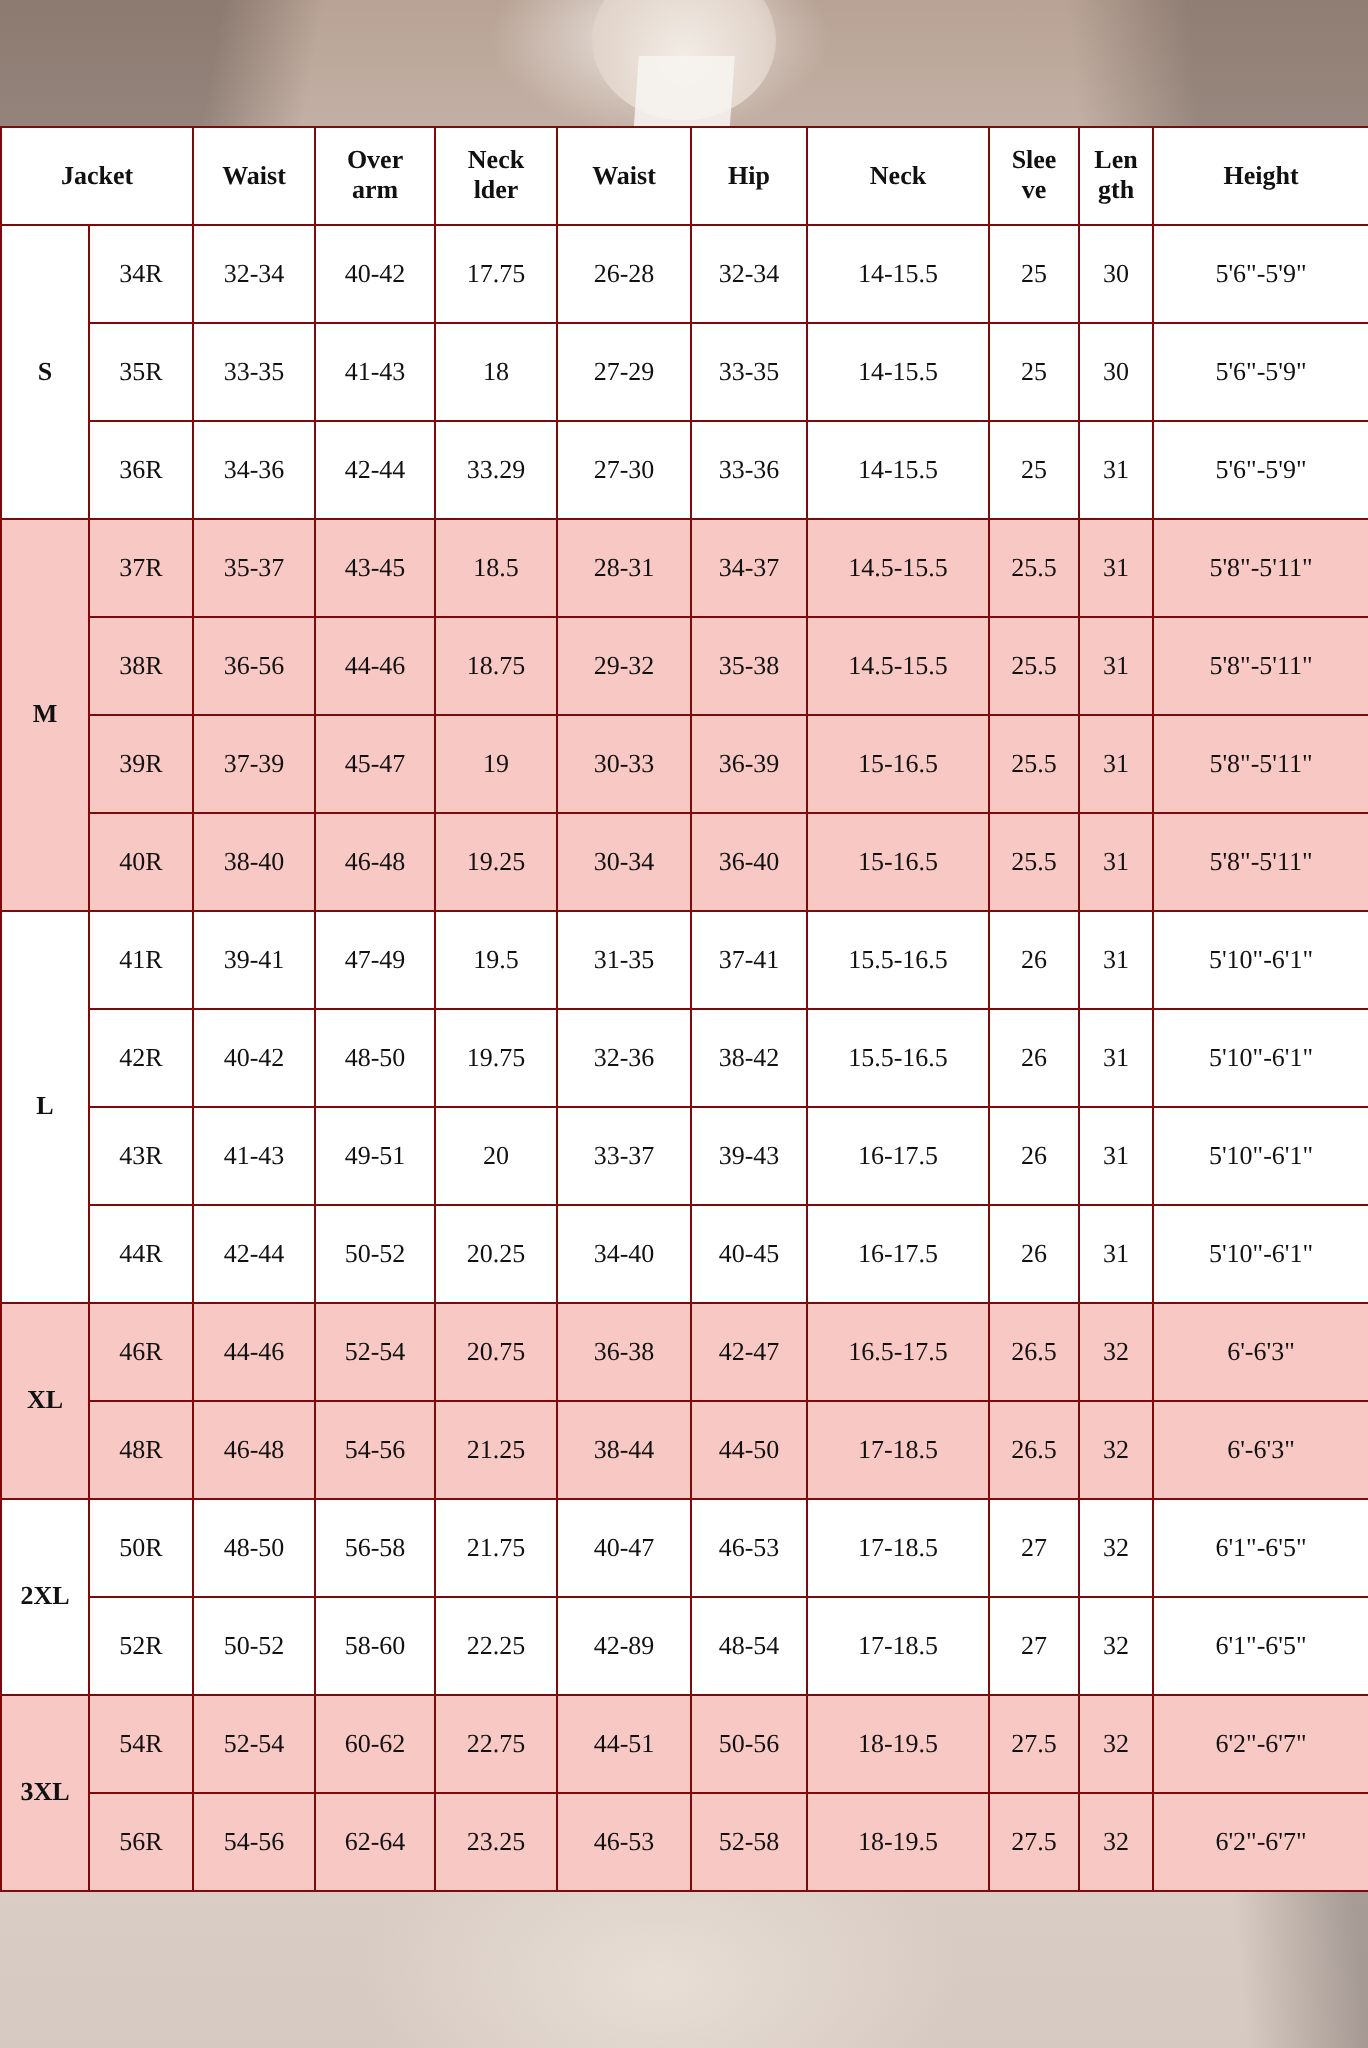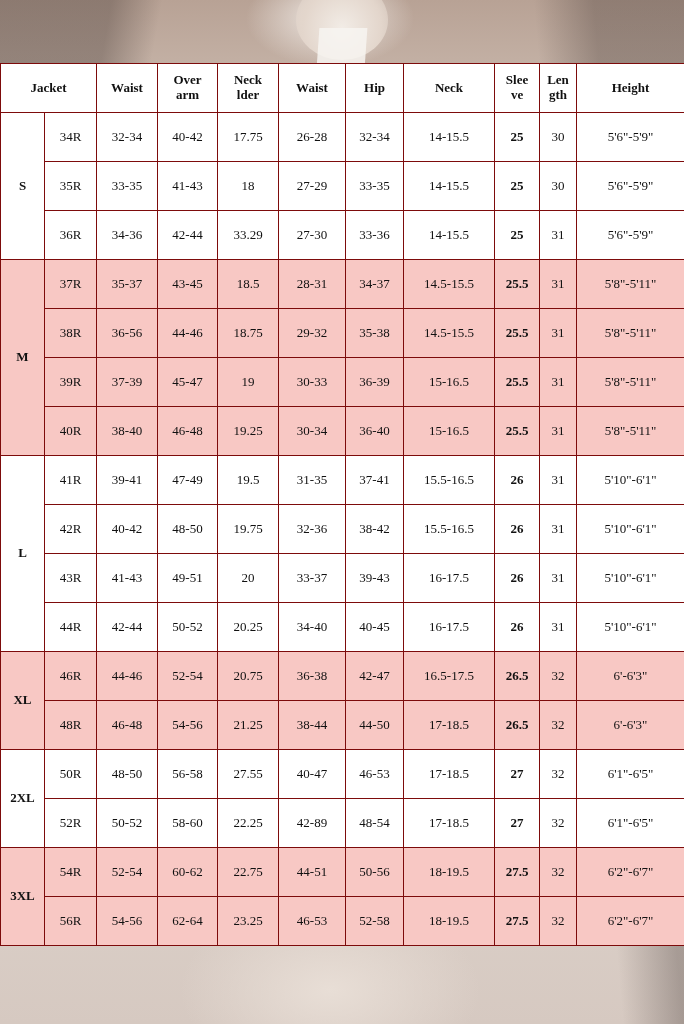--- a/index.html
+++ b/index.html
@@ -73,21 +73,21 @@
     height: 67px;
     border-color: #9c0c0c;
     padding: 0 2px;
   }
   td.group {
     font-weight: bold;
     font-size: 14px;
   }
   tr.band-pink td { background: #f8c8c4; }
   tr.band-white td { background: #ffffff; }
-  td.sleeve { font-weight: bold; font-size: 14px; margin-left: 20px; }
+  td.sleeve { font-weight: normal; font-size: 14px; margin-left: 20px; }
   td.height-col { font-size: 12.5px; }
 
   
   col.c-jacket  { width: 44px; }
   col.c-size    { width: 52px; }
   col.c-chest   { width: 61px; }
   col.c-overarm { width: 60px; }
   col.c-shoulder{ width: 61px; }
   col.c-waist   { width: 67px; }
   col.c-hip     { width: 58px; }
@@ -304,21 +304,21 @@
           <td>17-18.5</td>
           <td class="sleeve">26.5</td>
           <td>32</td>
           <td class="height-col">6'-6'3"</td>
         </tr>
         <tr class="band-white">
           <td class="group" rowspan="2">2XL</td>
           <td>50R</td>
           <td>48-50</td>
           <td>56-58</td>
-          <td>27.55</td>
+          <td>21.75</td>
           <td>40-47</td>
           <td>46-53</td>
           <td>17-18.5</td>
           <td class="sleeve">27</td>
           <td>32</td>
           <td class="height-col">6'1"-6'5"</td>
         </tr>
         <tr class="band-white">
           <td>52R</td>
           <td>50-52</td>

